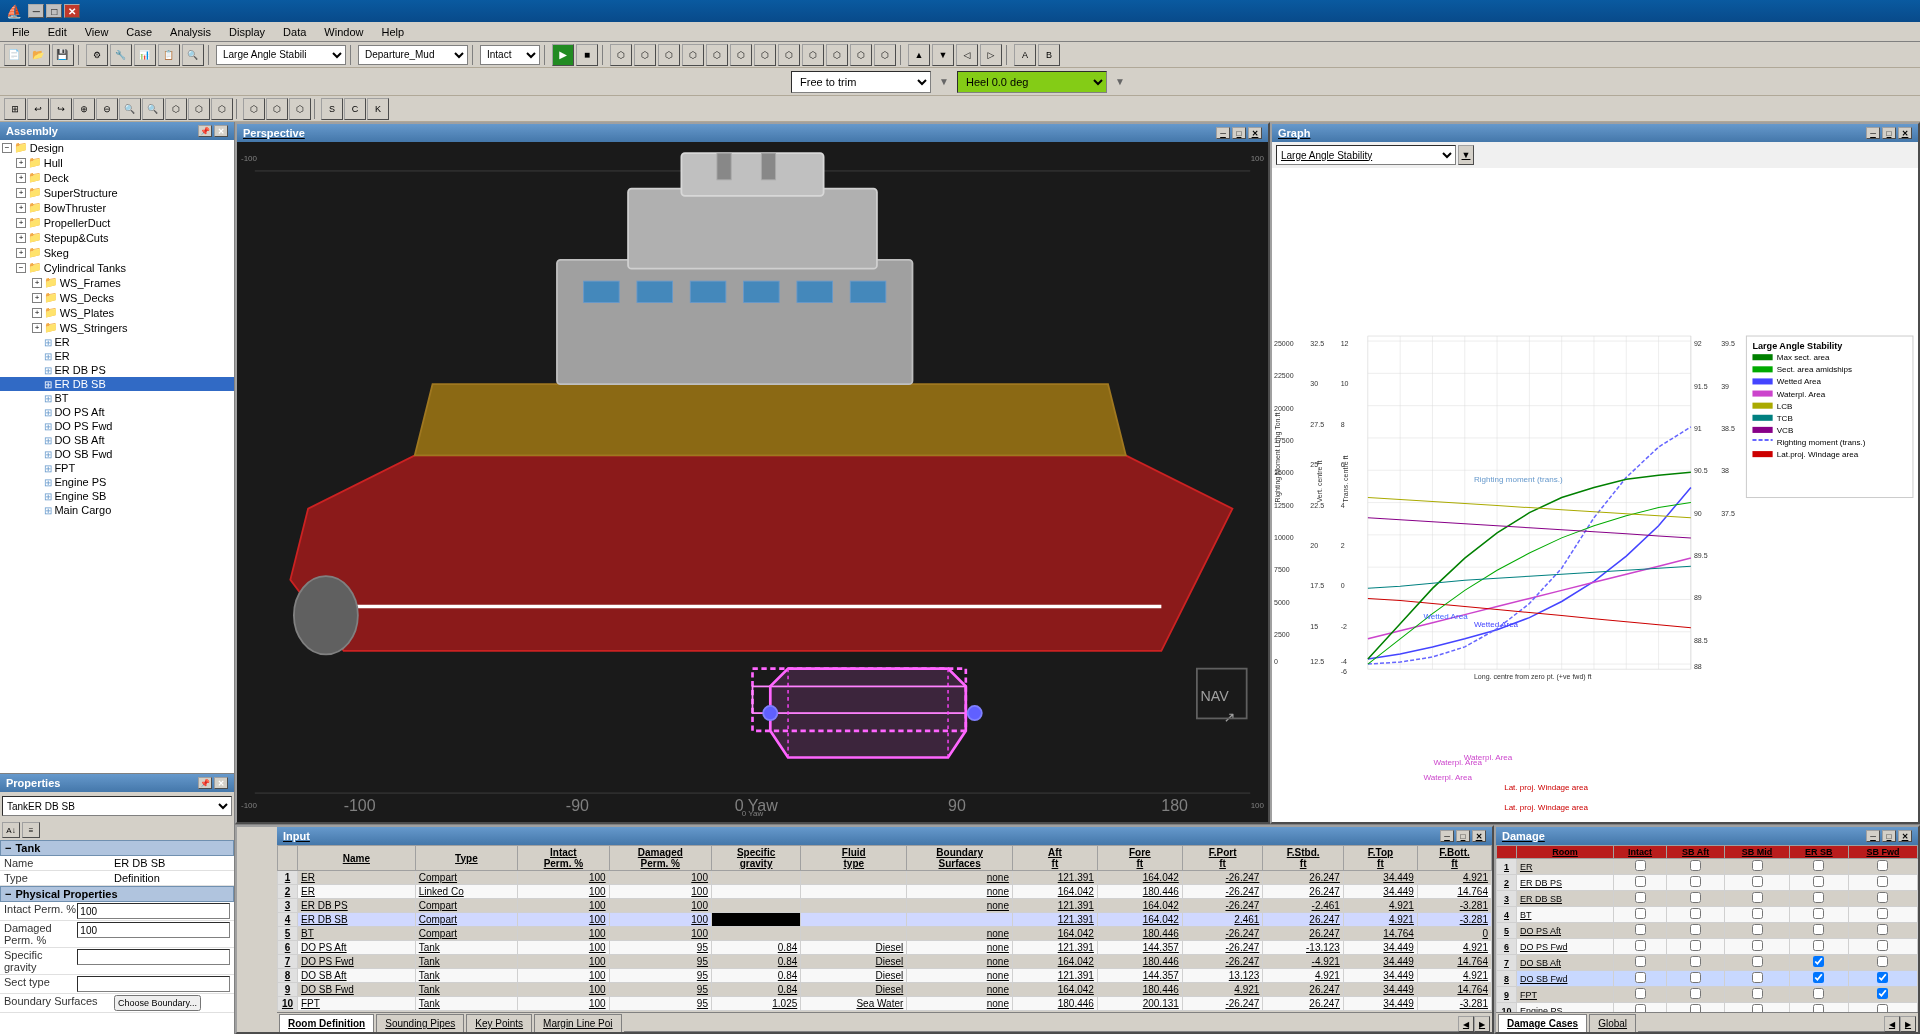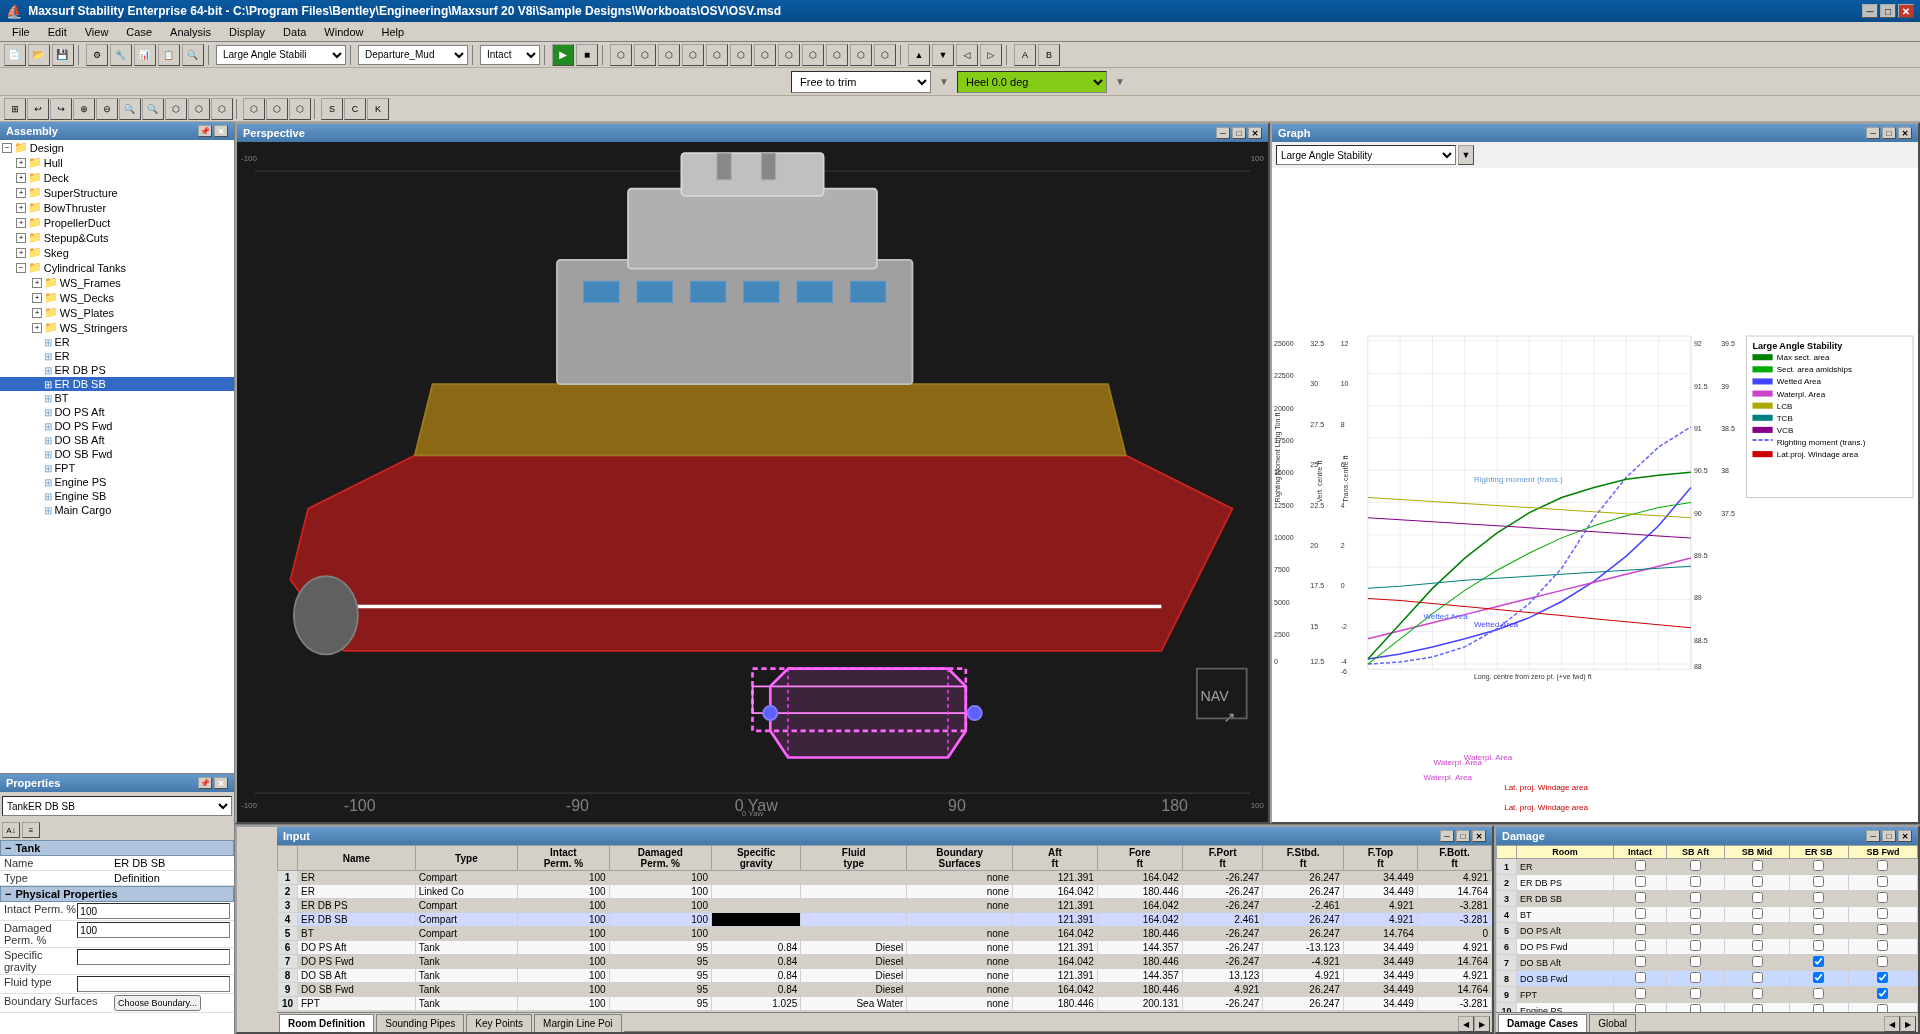--- a/index.html
+++ b/index.html
@@ -56,41 +56,40 @@
     .data-table td { border: 1px solid #d0d0d0; padding: 1px 3px; text-align: right; white-space: nowrap; }
     .data-table td:nth-child(1), .data-table td:nth-child(2), .data-table td:nth-child(3) { text-align: center; }
     .data-table tr:nth-child(even) { background: #f8f8f8; }
     .row-num { width: 20px; background: #e0e0e0; text-align: center; font-weight: bold; border: 1px solid #b0b0b0; }
     .tabs-bar { background: #d4d0c8; border-top: 1px solid #808080; display: flex; height: 20px; align-items: flex-end; padding: 0 2px; }
     .tab-item { background: #d4d0c8; border: 1px solid #808080; border-bottom: none; padding: 1px 8px; font-size: 10px; cursor: pointer; margin-right: 2px; height: 18px; display: flex; align-items: center; }
     .tab-item.active { background: white; font-weight: bold; }
 
     
     .damage-table { width: 100%; border-collapse: collapse; font-size: 9px; }
-    .damage-table th { background: #fef9c3; border: 1px solid #a0a0a0; padding: 1px 2px; font-weight: bold; text-align: center; white-space: nowrap; font-size: 9px; }
+    .damage-table th { background: #b91c1c; border: 1px solid #a0a0a0; padding: 1px 2px; font-weight: bold; text-align: center; white-space: nowrap; font-size: 9px; }
     .damage-table td { border: 1px solid #d0d0d0; padding: 1px 2px; text-align: center; white-space: nowrap; font-size: 9px; }
     .damage-table tr:nth-child(even) { background: #f8f8f8; }
     .checkbox-cell { text-align: center; }
     .chk { width: 11px; height: 11px; }
 
     
     ::-webkit-scrollbar { width: 14px; height: 14px; }
     ::-webkit-scrollbar-track { background: #d4d0c8; }
     ::-webkit-scrollbar-thumb { background: #a0a0a0; border: 1px outset #c0c0c0; }
 
     .panel-left-right { display: flex; flex-direction: column; width: 235px; }
 
     .tb-row3 { background: #d4d0c8; border-bottom: 1px solid #b0a898; height: 26px; display: flex; align-items: center; padding: 1px 4px; gap: 1px; }
   </style>
 </head>
 <body>
 
 <div id="titlebar">
   <span style="margin-right:6px; font-size:13px;">⛵</span>
-  <span class="title-text">Maxsurf Stability Enterprise 64-bit - C:\Program Files\Bentley\Engineering\Maxsurf 20 V8i\Sample Designs\Workboats\OSV\OSV.msd</span>
   <div class="win-controls">
     <div class="win-btn">─</div>
     <div class="win-btn">□</div>
     <div class="win-btn close">✕</div>
   </div>
 </div>
 
 <div id="menubar">
   <div class="menu-item">File</div>
   <div class="menu-item">Edit</div>
@@ -371,32 +370,32 @@
         </div>
         <div class="prop-row">
           <span class="prop-name">Damaged Perm. %</span>
           <input class="prop-input" value="100" style="">
         </div>
         <div class="prop-row">
           <span class="prop-name">Specific gravity</span>
           <input class="prop-input" value="" style="">
         </div>
         <div class="prop-row">
-          <span class="prop-name">Fluid type</span>
+          <span class="prop-name">Sect type</span>
           <input class="prop-input" value="" style="">
         </div>
         <div class="prop-row">
           <span class="prop-name">Boundary Surfaces</span>
           <button style="font-size:9px; padding:0 2px; height:16px; cursor:pointer;">Choose Boundary...</button>
         </div>
       </div>
     </div>
   </div>
 
-  <div style="flex:1; display:flex; flex-direction:column; overflow:hidden;">
+  <div style="flex:1; display:flex; flex-direction:column; overflow:hidden;text-decoration:underline;">
 
     <div style="display:flex; flex:1; overflow:hidden;">
 
       <div style="flex:1; display:flex; flex-direction:column; border:2px outset #a0a0a0; min-width:0; overflow:hidden;">
         <div class="sub-panel-header">
           <span>Perspective</span>
           <div class="sub-panel-btns">
             <div class="sp-btn">─</div>
             <div class="sp-btn">□</div>
             <div class="sp-btn">✕</div>

